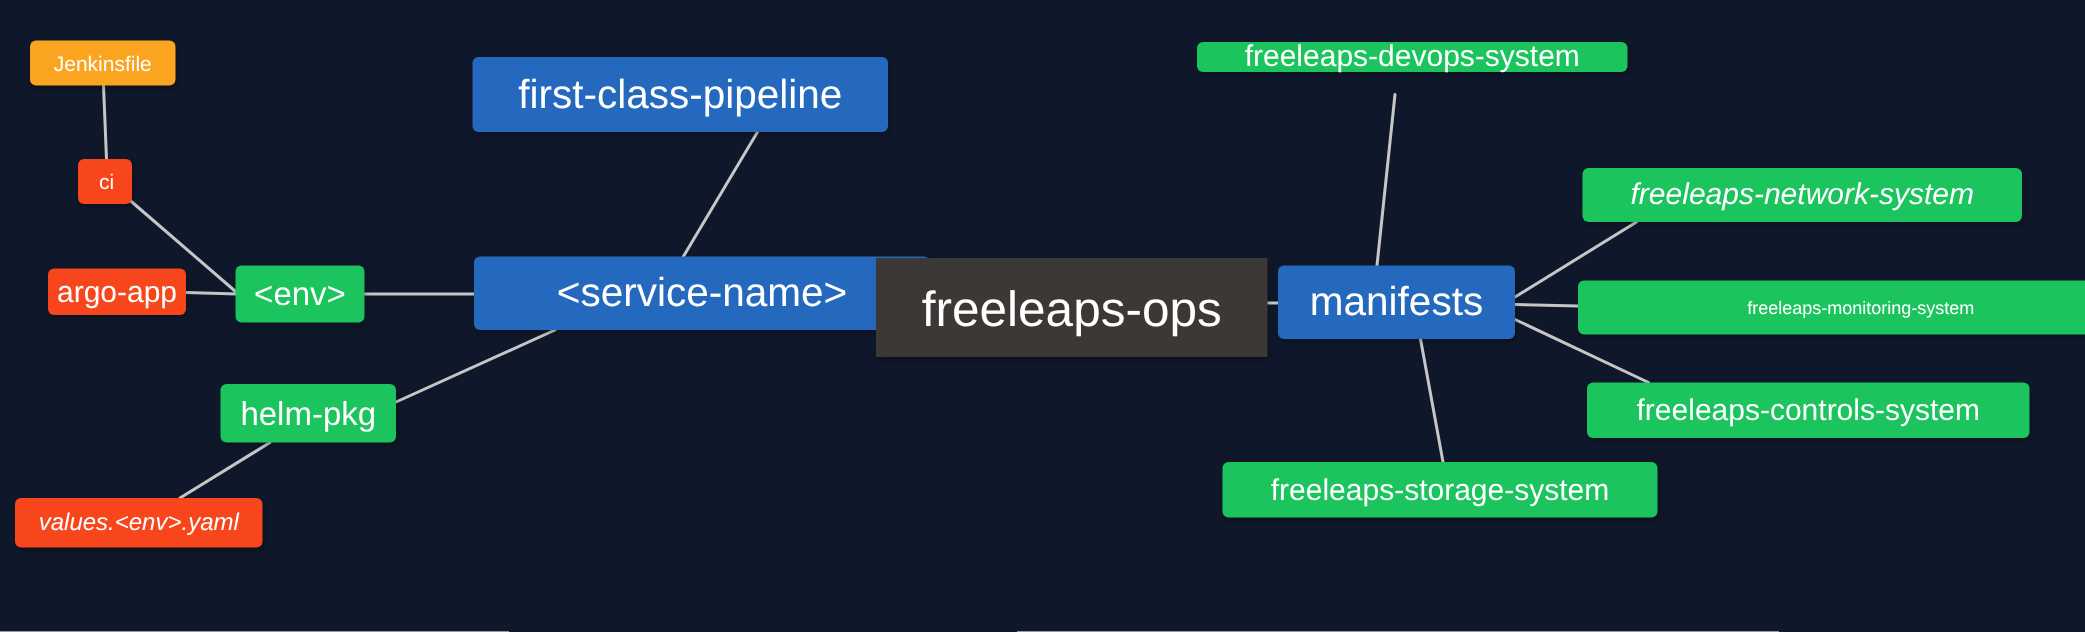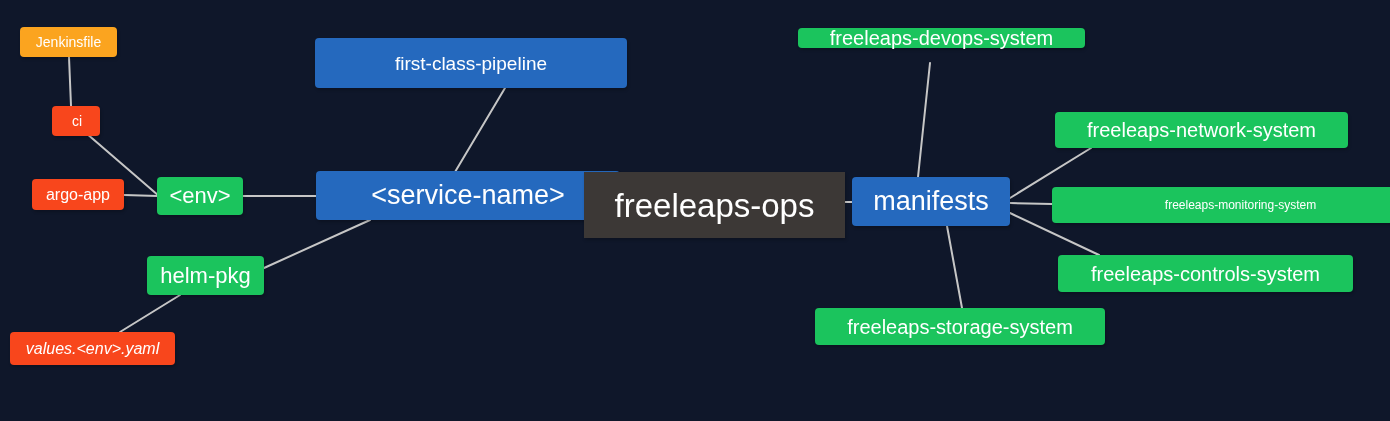--- a/index.html
+++ b/index.html
@@ -67,28 +67,28 @@
       <path d="M 568,196 L 584,198" stroke="#c6c6c6" stroke-width="2" fill="none" stroke-linecap="round"></path>
       <path d="M 845,202 L 852,202" stroke="#c6c6c6" stroke-width="2" fill="none" stroke-linecap="round"></path>
       <path d="M 918,177 L 930,63" stroke="#c6c6c6" stroke-width="2" fill="none" stroke-linecap="round"></path>
       <path d="M 1010,198 L 1091,148" stroke="#c6c6c6" stroke-width="2" fill="none" stroke-linecap="round"></path>
       <path d="M 1010,203 L 1052,204" stroke="#c6c6c6" stroke-width="2" fill="none" stroke-linecap="round"></path>
       <path d="M 1010,213 L 1099,255" stroke="#c6c6c6" stroke-width="2" fill="none" stroke-linecap="round"></path>
       <path d="M 947,226 L 962,308" stroke="#c6c6c6" stroke-width="2" fill="none" stroke-linecap="round"></path>
     </svg>
   <div id="node-layer">
       <div class="node n-orange" style="left: 20px; top: 27px; width: 97px; height: 30px; font-size: 14px;">Jenkinsfile</div>
-      <div class="node n-red" style="left: 52px; top: 106px; width: 48px; height: 30px; font-size: 14px; padding-left: 12px;">ci</div>
-      <div class="node n-red" style="left: 32px; top: 179px; width: 92px; height: 31px; font-size: 16px;">argo-app</div>
+      <div class="node n-red" style="left: 52px; top: 106px; width: 36px; height: 30px; font-size: 14px; padding-left: 12px;">ci</div>
+      <div class="node n-red" style="left: 32px; top: 179px; width: 92px; height: 31px; font-size: 20px;">argo-app</div>
       <div class="node n-green" style="left: 157px; top: 177px; width: 86px; height: 38px; font-size: 22px;">&lt;env&gt;</div>
       <div class="node n-green" style="left: 147px; top: 256px; width: 117px; height: 39px; font-size: 22px;">helm-pkg</div>
       <div class="node n-red" style="left: 10px; top: 332px; width: 165px; height: 33px; font-size: 16px; font-style: italic;">values.&lt;env&gt;.yaml</div>
       <div class="node n-blue" style="left: 316px; top: 171px; width: 304px; height: 49px; font-size: 27px;">&lt;service-name&gt;</div>
-      <div class="node n-blue" style="left: 315px; top: 38px; width: 312px; height: 50px; font-size: 19px;">first-class-pipeline</div>
+      <div class="node n-blue" style="left: 315px; top: 38px; width: 277px; height: 50px; font-size: 27px;">first-class-pipeline</div>
       <div class="node n-root" style="left: 584px; top: 172px; width: 261px; height: 66px; font-size: 33px;">freeleaps-ops</div>
       <div class="node n-blue" style="left: 852px; top: 177px; width: 158px; height: 49px; font-size: 27px;">manifests</div>
       <div class="node n-green" style="left: 798px; top: 28px; width: 287px; height: 20px; font-size: 20px;">freeleaps-devops-system</div>
-      <div class="node n-green" style="left: 1055px; top: 112px; width: 293px; height: 36px; font-size: 20px;">freeleaps-network-system</div>
+      <div class="node n-green" style="left: 1055px; top: 112px; width: 293px; height: 36px; font-size: 20px; font-style: italic;">freeleaps-network-system</div>
       <div class="node n-green" style="left: 1052px; top: 187px; width: 377px; height: 36px; font-size: 12px;">freeleaps-monitoring-system</div>
       <div class="node n-green" style="left: 1058px; top: 255px; width: 295px; height: 37px; font-size: 20px;">freeleaps-controls-system</div>
       <div class="node n-green" style="left: 815px; top: 308px; width: 290px; height: 37px; font-size: 20px;">freeleaps-storage-system</div>
     </div>
 </div>
 
 </body></html>

